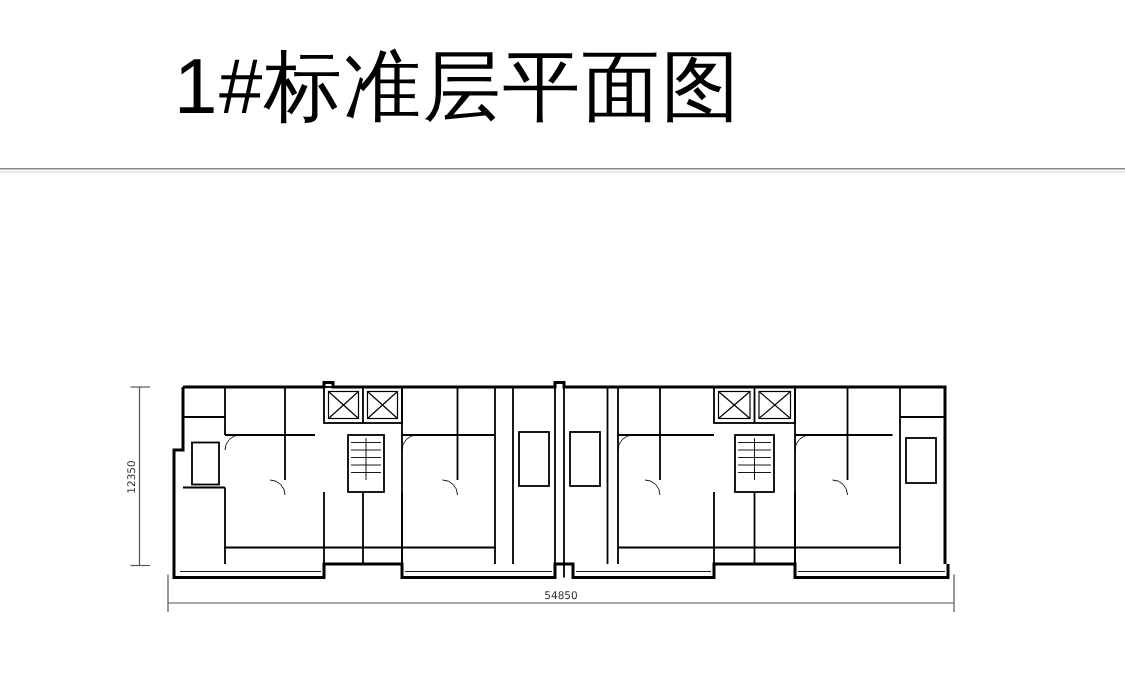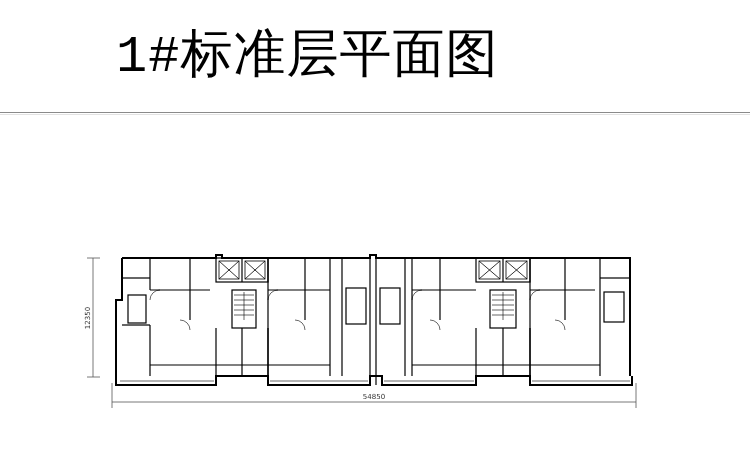--- a/index.html
+++ b/index.html
@@ -1,17 +1,17 @@
 <!DOCTYPE html>
 <html><head>
 <meta charset="utf-8">
 <style>
   html,body{margin:0;padding:0;background:#fff;}
   body{width:750px;height:450px;position:relative;overflow:hidden;font-family:"DejaVu Sans",sans-serif;}
-  .title{position:absolute;left:116px;top:26px;font-size:52px;line-height:64px;color:#000;font-family:Liberation Mono, monospace;letter-spacing:1px;}
+  .title{position:absolute;left:116px;top:26px;font-size:52px;line-height:64px;color:#000;font-family:Liberation Sans, sans-serif;letter-spacing:1px;}
   .rule{position:absolute;left:0;top:112px;width:750px;height:1px;background:#8a8a8a;}
   .rule2{position:absolute;left:0;top:114px;width:750px;height:1px;background:#e2e2e2;}
   svg{position:absolute;left:0;top:0;}
 </style>
 </head>
 <body>
 
 <div class="title">1#标准层平面图</div>
 <div class="rule"></div>
 <div class="rule2"></div>

